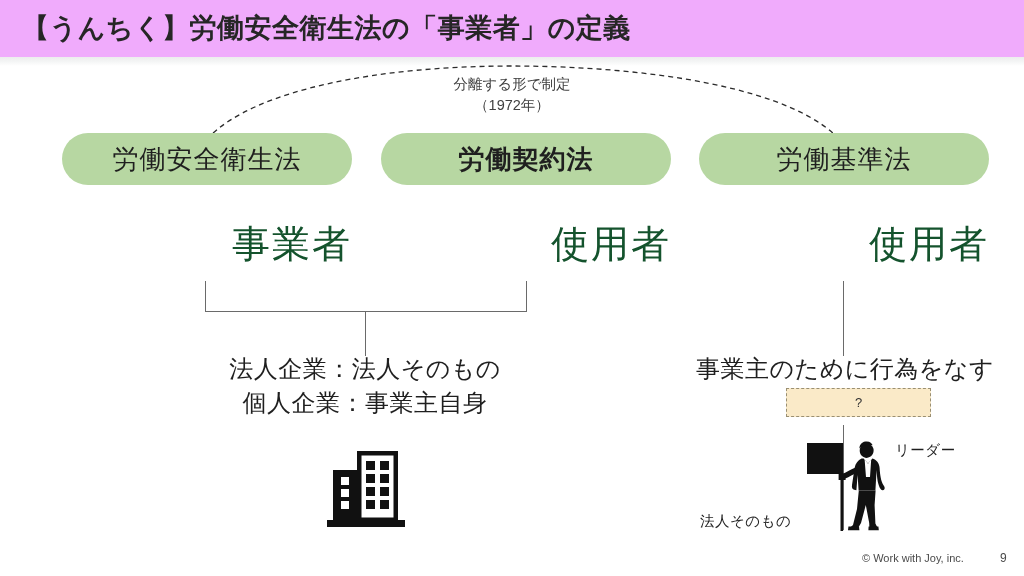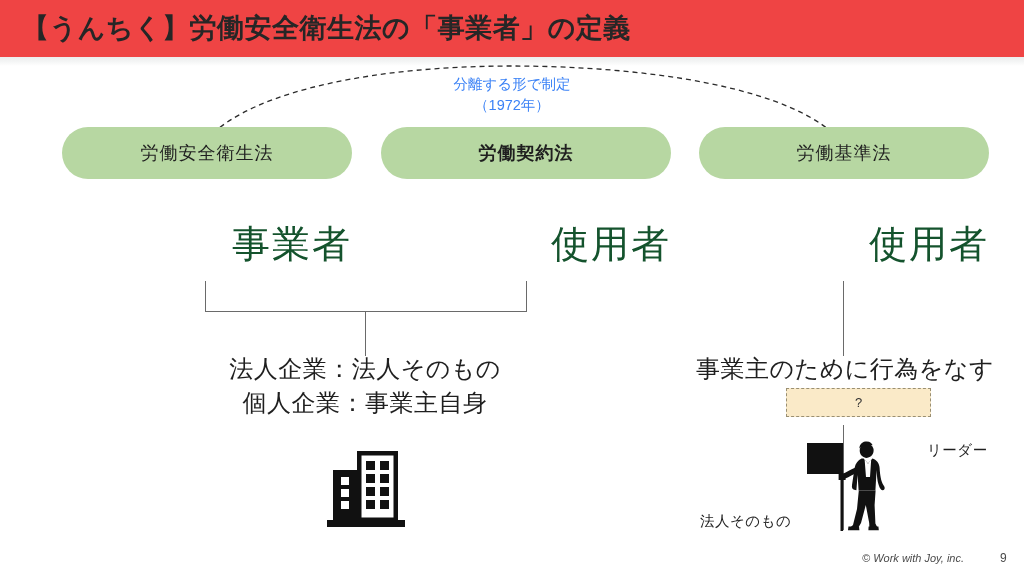--- a/index.html
+++ b/index.html
@@ -18,21 +18,21 @@
     background: #ffffff;
     overflow: hidden;
   }
 
   
   #title-bar {
     position: absolute;
     left: 0; top: 0;
     width: 1024px;
     height: 57px;
-    background: #ef4444;
+    background: #f0abfc;
   }
   #title-text {
     position: absolute;
     left: 22px;
     top: 9px;
     font-size: 27px;
     line-height: 38px;
     font-weight: 600;
     letter-spacing: 0.5px;
     color: #262626;
@@ -49,43 +49,43 @@
 
   
   #separation-note {
     position: absolute;
     left: 362px;
     top: 74px;
     width: 300px;
     text-align: center;
     font-size: 14.5px;
     line-height: 21px;
-    color: #3b82f6;
+    color: #404040;
   }
   #separation-note div { white-space: nowrap; }
 
   
   #arc-layer {
     position: absolute;
     left: 0; top: 0;
     width: 1024px; height: 576px;
     pointer-events: none;
   }
 
   
   .law-box {
     position: absolute;
-    top: 127px;
+    top: 133px;
     height: 52px;
     border-radius: 26px;
     background: #b7d7a2;
     display: flex;
     align-items: center;
     justify-content: center;
-    font-size: 18px;
+    font-size: 26px;
     letter-spacing: 1px;
     color: #1f1f1f;
   }
   #law-box-0 { left: 62px;  width: 290px; }
   #law-box-1 { left: 381px; width: 290px; font-weight: bold; }
   #law-box-2 { left: 699px; width: 290px; }
 
   
   .role-label {
     position: absolute;
@@ -162,32 +162,31 @@
     height: 96px;
   }
 
   .icon-label {
     position: absolute;
     font-size: 14.5px;
     color: #1f1f1f;
     white-space: nowrap;
     letter-spacing: 0.5px;
   }
-  #label-leader  { left: 895px; top: 441px; margin-left: 32px; }
+  #label-leader  { left: 895px; top: 441px; }
   #label-manager { left: 700px; top: 512px; }
 
   
   #footer-copyright {
     position: absolute;
     left: 862px;
     top: 552px;
     font-size: 11px;
     color: #4a4a4a;
     white-space: nowrap;
-    font-style: italic;
   }
   #footer-page {
     position: absolute;
     left: 1000px;
     top: 551px;
     font-size: 12px;
     color: #4a4a4a;
   }
 </style>
 </head>

